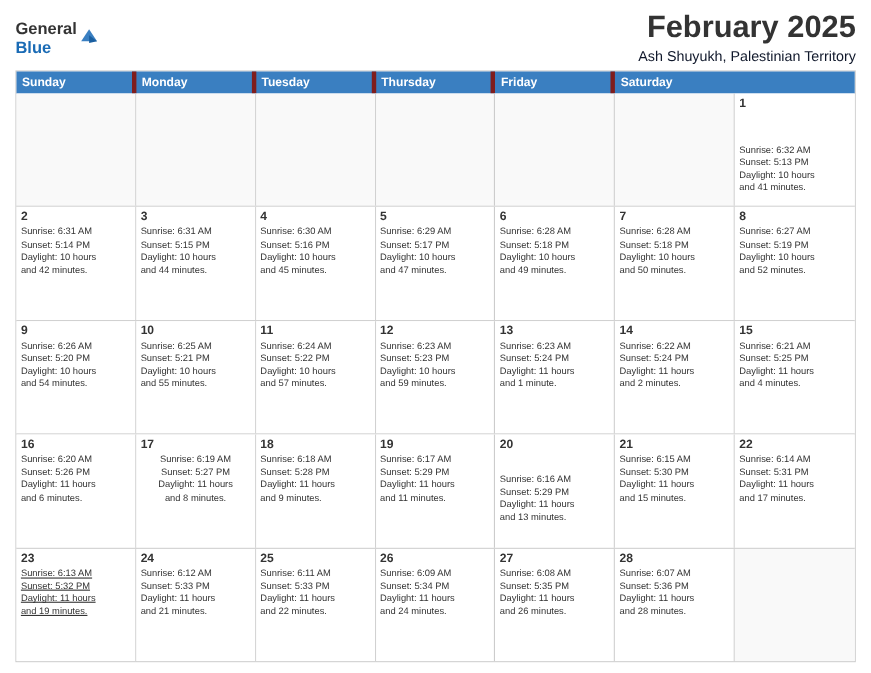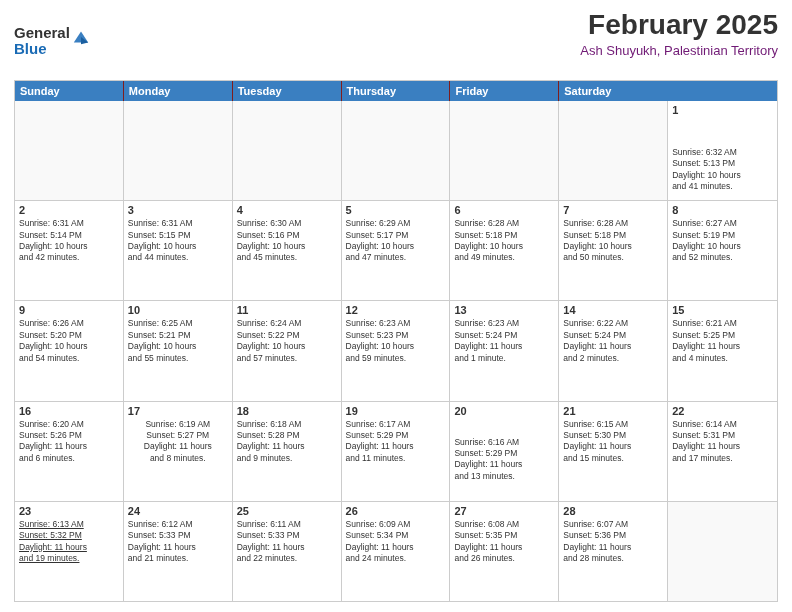--- a/index.html
+++ b/index.html
@@ -13,22 +13,22 @@
     .page {
       width: 792px;
       height: 612px;
       padding: 10px 14px 10px 14px;
       display: flex;
       flex-direction: column;
     }
     .header {
       display: flex;
       justify-content: space-between;
-      align-items: flex-end;
-      margin-bottom: 22px;
+      align-items: center;
+      margin-bottom: 6px;
     }
     .logo {
       display: flex;
       align-items: center;
       margin-top: 4px;
     }
     .logo-text {
       display: flex;
       flex-direction: column;
       line-height: 1.1;
@@ -53,41 +53,41 @@
       text-align: right;
     }
     .cal-title {
       font-size: 28px;
       font-weight: bold;
       color: #333;
       line-height: 1.1;
     }
     .cal-subtitle {
       font-size: 13px;
-      color: #701a75;
+      color: #0f172a;
       margin-top: 2px;
     }
     .calendar {
       flex: 1;
       display: flex;
       flex-direction: column;
       border: 1px solid #ccc;
     }
     .cal-header-row {
       display: grid;
       grid-template-columns: repeat(7, 1fr);
       background: #3a7fc1;
     }
     .cal-header-cell {
       color: #fff;
       font-size: 11px;
       font-weight: bold;
       padding: 4px 5px;
       text-align: left;
-      border-right: 1px solid #7f1d1d;
+      border-right: 4px solid #7f1d1d;
     }
     .cal-header-cell:last-child { border-right: none; }
     .cal-body {
       flex: 1;
       display: flex;
       flex-direction: column;
     }
     .cal-week {
       flex: 1;
       display: grid;

